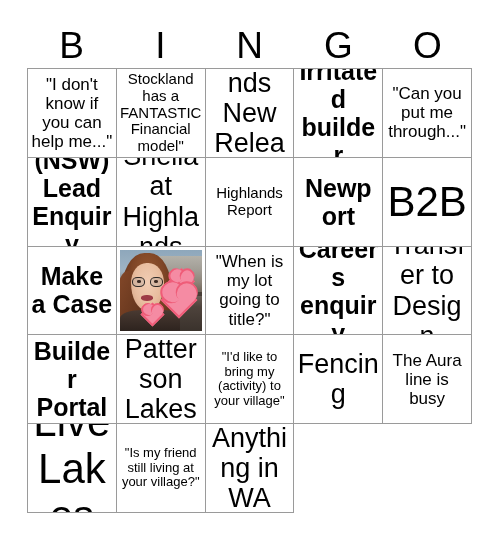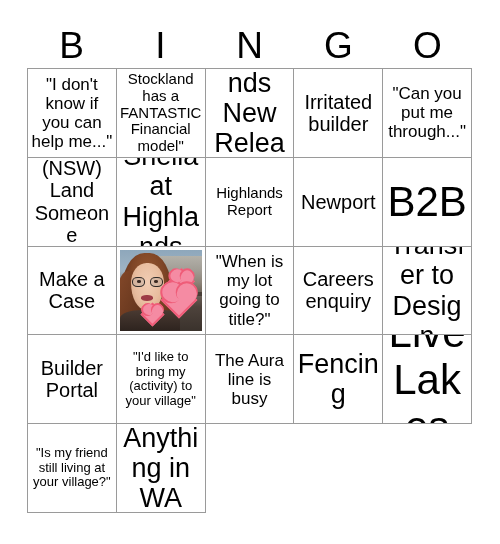--- a/index.html
+++ b/index.html
@@ -70,21 +70,21 @@
     line-height: 1.12;
     display: block;
     width: 100%;
     word-wrap: break-word;
   }
   
   .fs-xs .cell-text { font-size: 13px; }
   .fs-sm .cell-text { font-size: 15px; text-align: center; }
   .fs-md .cell-text { font-size: 17px; }
   .fs-lg .cell-text { font-size: 27px; text-align: center; }
-  .fs-xl .cell-text { font-size: 20px; }
+  .fs-xl .cell-text { font-size: 25px; font-weight: bold; }
   .fs-xxl .cell-text { font-size: 42px; }
 
   
   .cell.photo-cell {
     padding: 3px;
   }
   .photo {
     position: relative;
     width: 100%;
     height: 100%;
@@ -259,21 +259,21 @@
       <div class="cell fs-lg">
         <span class="cell-text">Highlands New Release</span>
       </div>
       <div class="cell fs-xl">
         <span class="cell-text">Irritated builder</span>
       </div>
       <div class="cell fs-md">
         <span class="cell-text">"Can you put me through..."</span>
       </div>
       <div class="cell fs-xl">
-        <span class="cell-text">(NSW) Land Someone</span>
+        <span class="cell-text">(NSW) Lead Enquiry</span>
       </div>
       <div class="cell fs-lg">
         <span class="cell-text">Sheila at Highlands</span>
       </div>
       <div class="cell fs-sm">
         <span class="cell-text">Highlands Report</span>
       </div>
       <div class="cell fs-xl">
         <span class="cell-text">Newport</span>
       </div>
@@ -306,29 +306,32 @@
       </div>
       <div class="cell fs-xl">
         <span class="cell-text">Careers enquiry</span>
       </div>
       <div class="cell fs-lg">
         <span class="cell-text">Transfer to Design</span>
       </div>
       <div class="cell fs-xl">
         <span class="cell-text">Builder Portal</span>
       </div>
+      <div class="cell fs-lg">
+        <span class="cell-text">Patterson Lakes</span>
+      </div>
       <div class="cell fs-xs">
         <span class="cell-text">"I'd like to bring my (activity) to your village"</span>
       </div>
+      <div class="cell fs-lg">
+        <span class="cell-text">Fencing</span>
+      </div>
       <div class="cell fs-md">
         <span class="cell-text">The Aura line is busy</span>
       </div>
-      <div class="cell fs-lg">
-        <span class="cell-text">Fencing</span>
-      </div>
       <div class="cell fs-xxl">
         <span class="cell-text">Live Lakes</span>
       </div>
       <div class="cell fs-xs">
         <span class="cell-text">"Is my friend still living at your village?"</span>
       </div>
       <div class="cell fs-lg">
         <span class="cell-text">Anything in WA</span>
       </div>
     </div>

